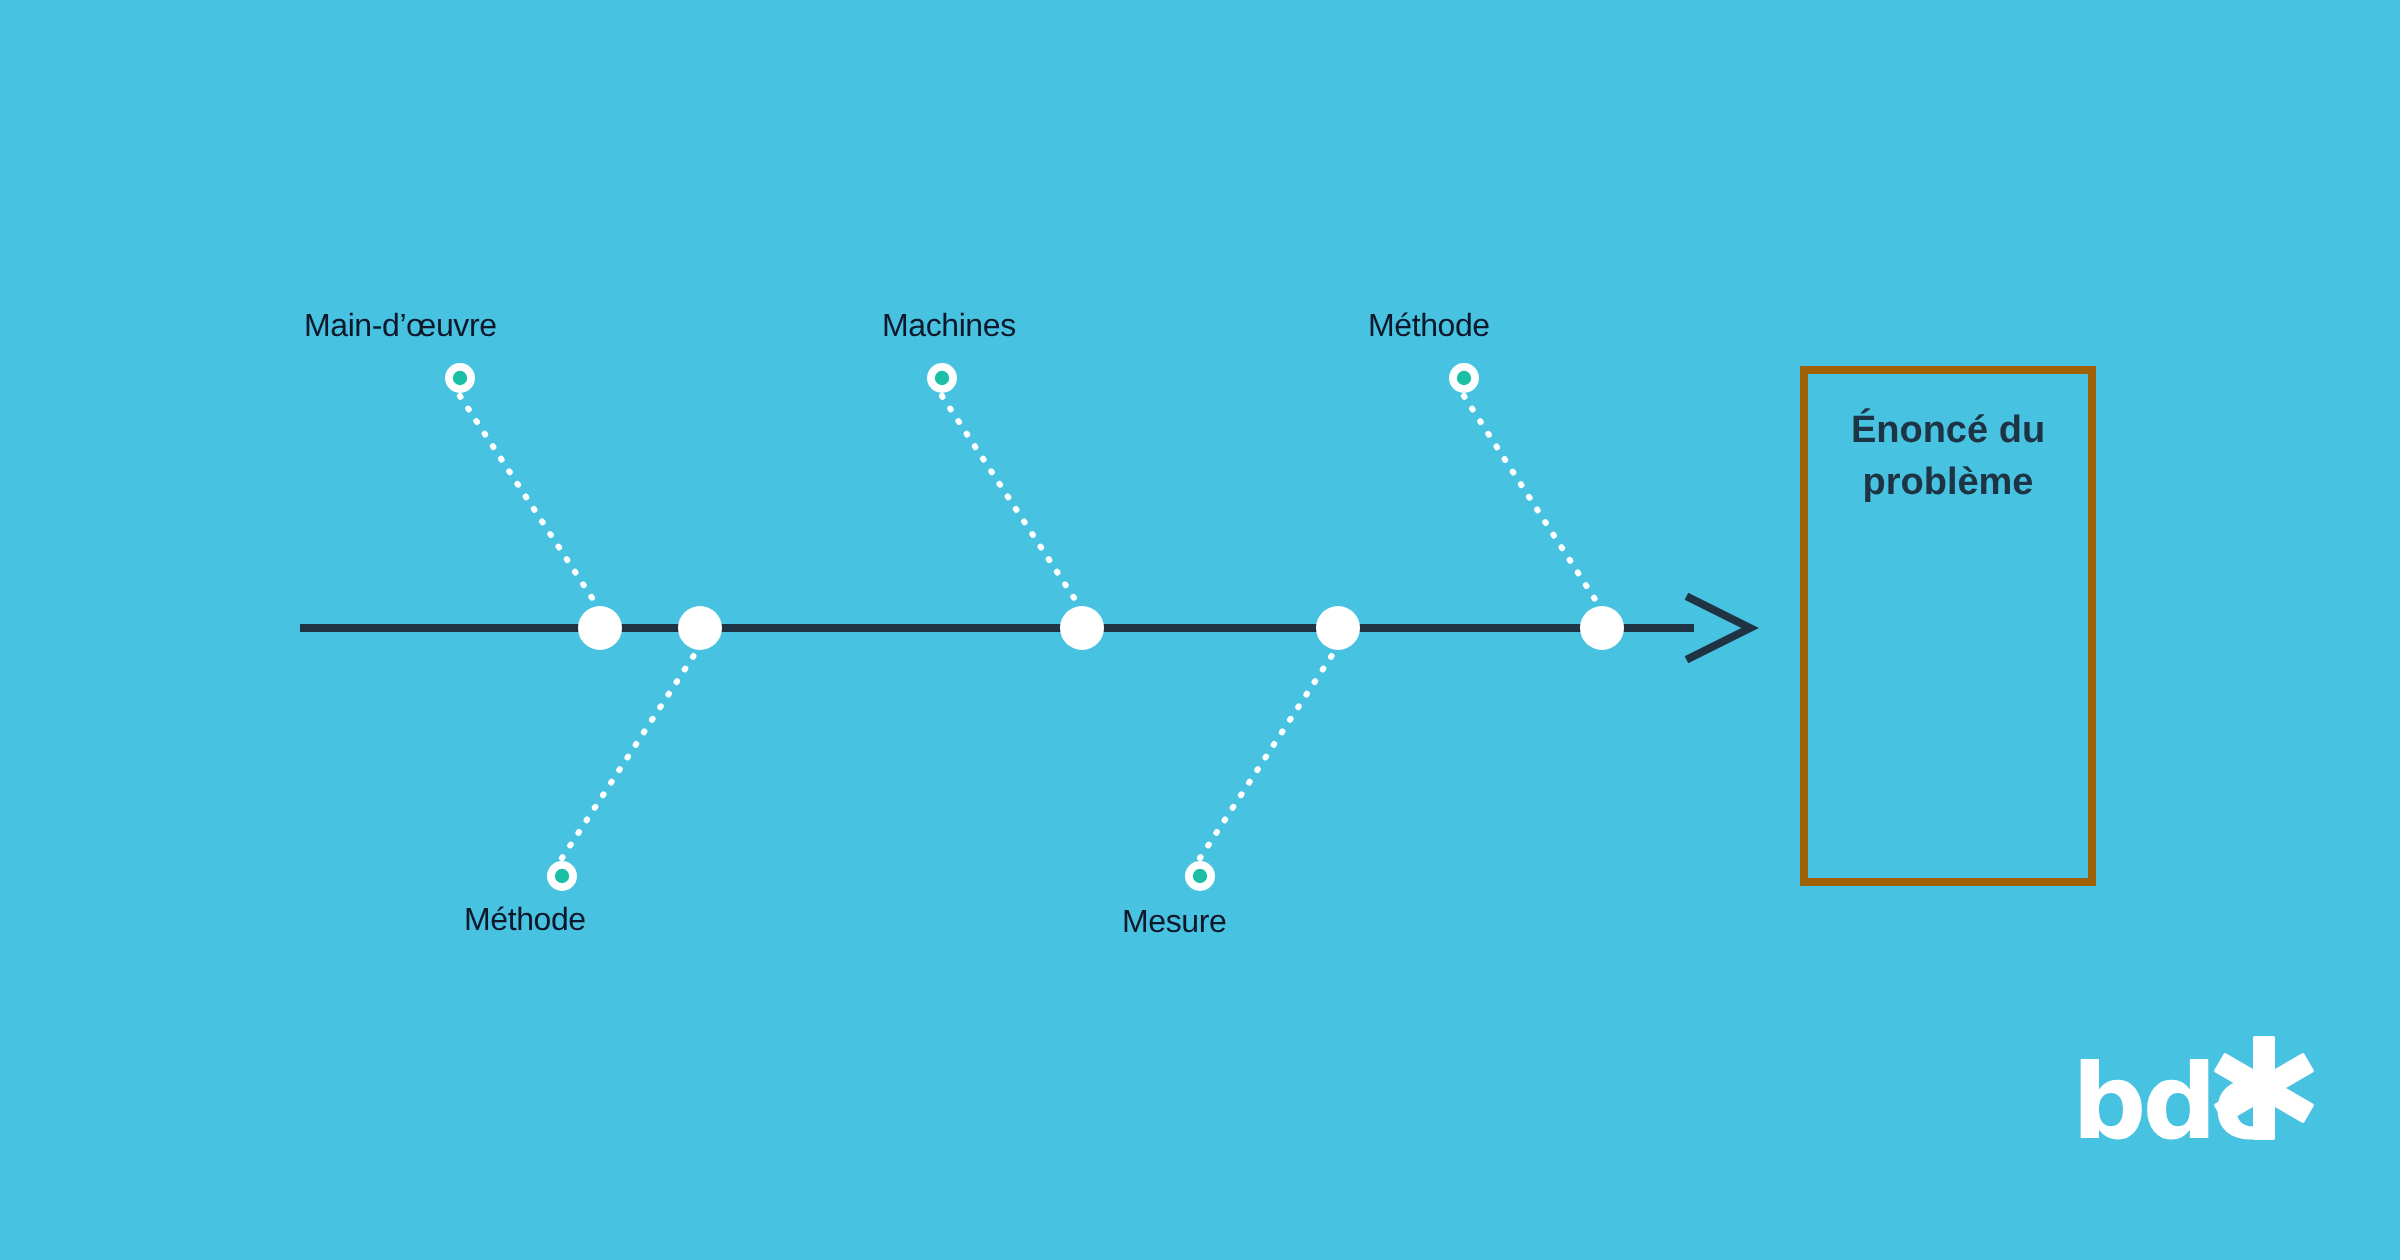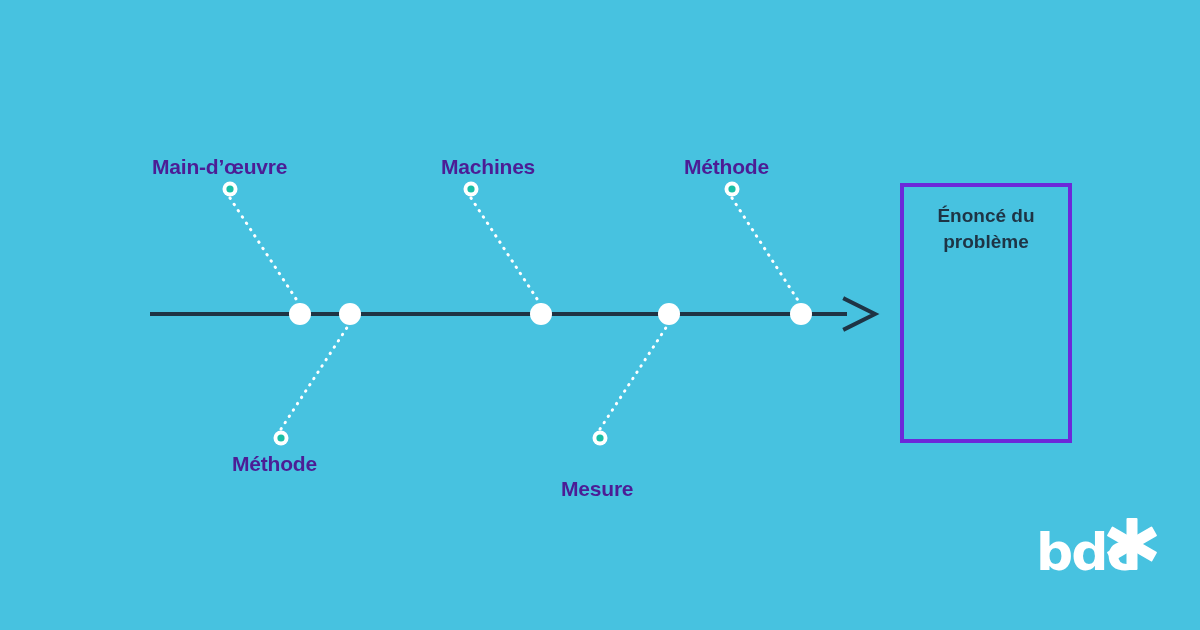--- a/index.html
+++ b/index.html
@@ -7,33 +7,33 @@
     width:1200px;height:630px;overflow:hidden;
     font-family:"Liberation Sans",sans-serif;
     background:#47c2e0;
     position:relative;
   }
   #stage{position:absolute;inset:0;width:1200px;height:630px;}
   .svg-layer{position:absolute;left:0;top:0;width:1200px;height:630px;}
 
   .cat-label{
     position:absolute;
-    color:#4c1d95;
-    font-size:21px;
-    font-weight:bold;
+    color:#0f172a;
+    font-size:16px;
+    font-weight:normal;
     letter-spacing:-0.2px;
     white-space:nowrap;
     line-height:1;
   }
 
   .problem-box{
     position:absolute;
     left:900px;top:183px;
-    width:172px;height:260px;
-    border:4px solid #6d28d9;
+    width:148px;height:260px;
+    border:4px solid #a16207;
     box-sizing:border-box;
   }
   .problem-title{
     position:absolute;
     left:0;right:0;top:16px;
     text-align:center;
     color:#1e3445;
     font-size:19px;
     font-weight:bold;
     line-height:1.35;
@@ -88,21 +88,21 @@
         <circle cx="669" cy="314" r="11" fill="#ffffff"></circle>
         <circle cx="801" cy="314" r="11" fill="#ffffff"></circle>
       </g>
   </svg>
 
   <div class="cat-label" style="left:152px;top:156px;">Main-d’œuvre</div>
   <div class="cat-label" style="left:441px;top:156px;">Machines</div>
   <div class="cat-label" style="left:684px;top:156px;">Méthode</div>
 
   <div class="cat-label" style="left:232px;top:453px;">Méthode</div>
-  <div class="cat-label" style="left:561px;top:478px;">Mesure</div>
+  <div class="cat-label" style="left:561px;top:454px;">Mesure</div>
 
   <div class="problem-box">
     <div class="problem-title">Énoncé du
 problème</div>
   </div>
 
   <div class="logo">
     <div class="logo-word">bdc</div>
     <svg class="logo-star" width="56" height="56" viewBox="0 0 56 56">
       <g fill="#ffffff">

